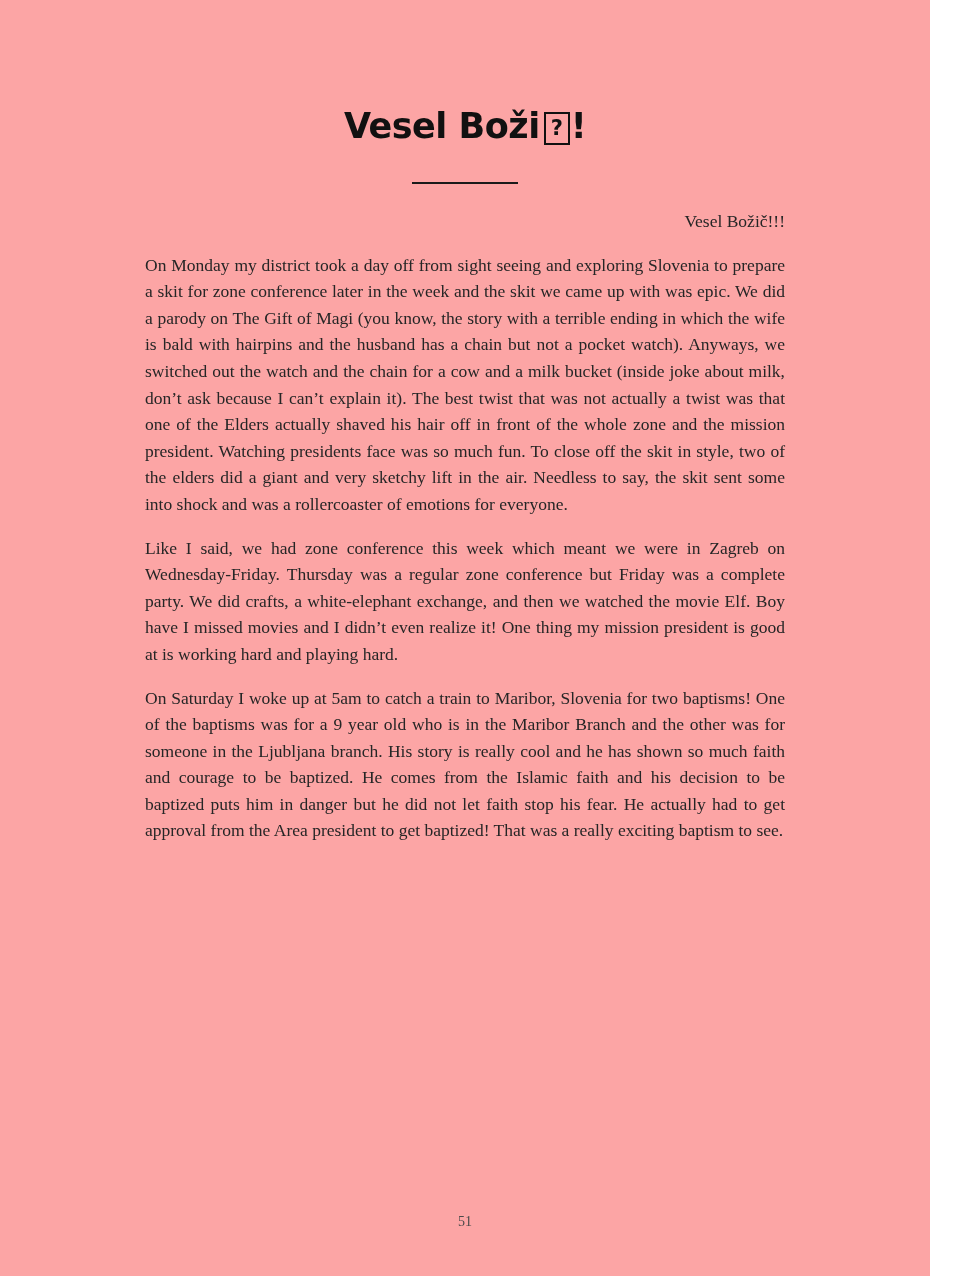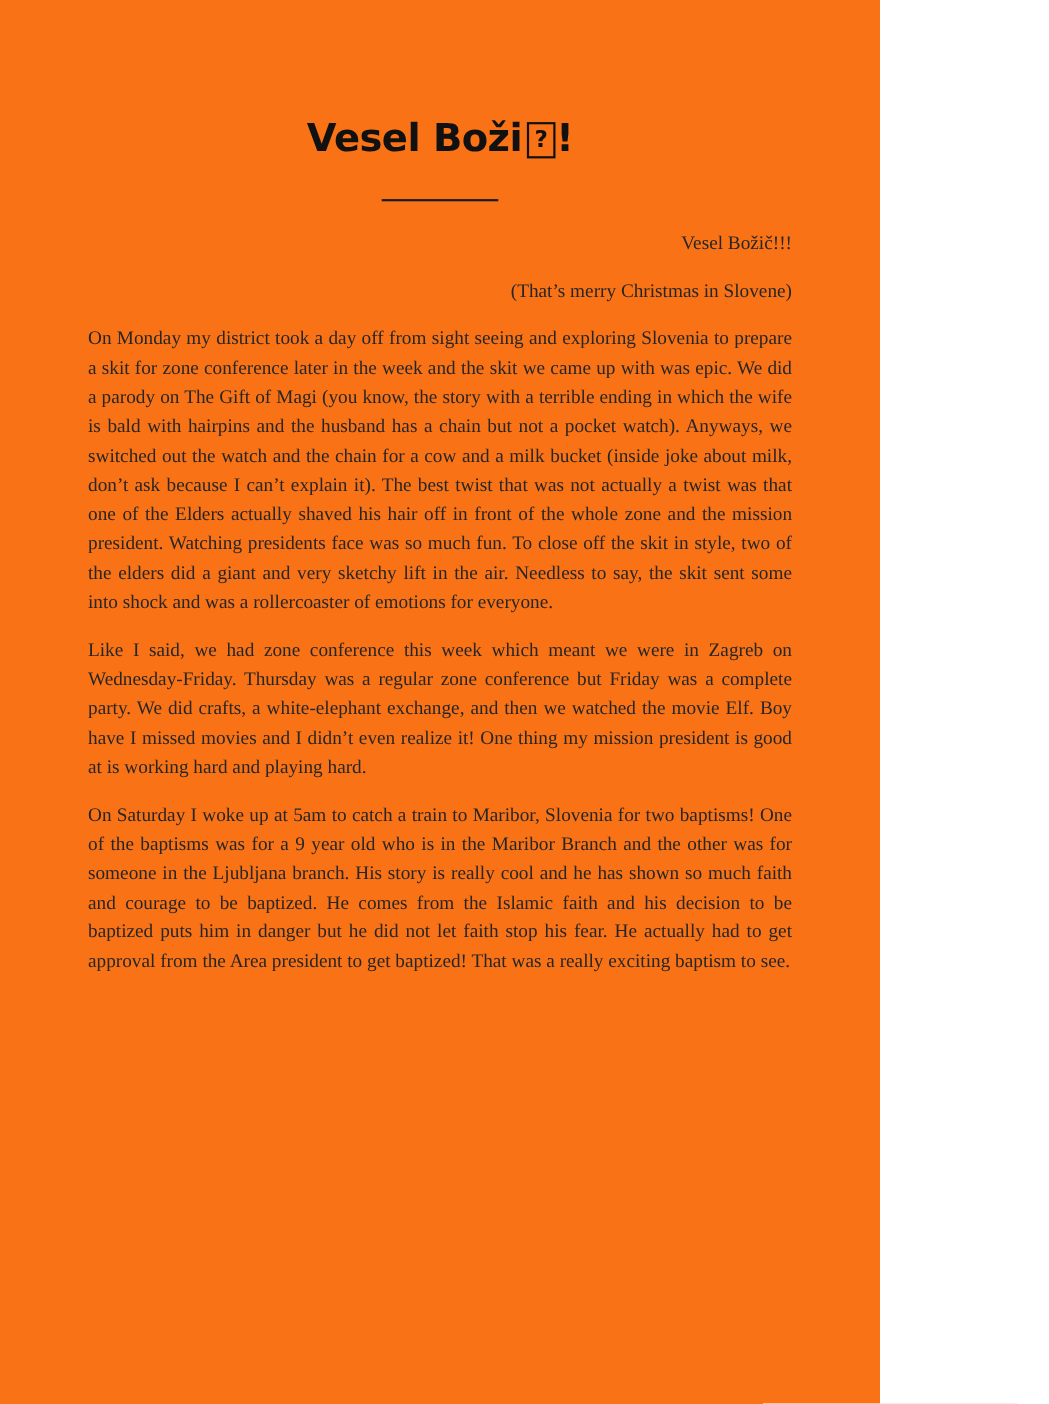--- a/index.html
+++ b/index.html
@@ -1,23 +1,23 @@
 <!DOCTYPE html>
 <html><head>
 <meta charset="utf-8">
 <style>
   * { box-sizing: border-box; margin: 0; padding: 0; }
   html, body { background: #ffffff; }
   body { width: 954px; font-family: "Liberation Serif", serif; }
 
   .page {
     position: relative;
-    width: 800px;
+    width: 930px;
     height: 1276px;
-    background: #f97316;
+    background: #fca5a5;
     overflow: hidden;
   }
 
   .title-block {
     padding-top: 106px;
     text-align: center;
   }
 
   h1.doc-title {
     font-family: "DejaVu Sans", sans-serif;
@@ -91,20 +91,20 @@
 
 <div class="page">
 
   <header class="title-block">
     <h1 class="doc-title"><span>Vesel Boži</span><span class="tofu">?</span><span>!</span></h1>
     <hr class="separator">
   </header>
 
   <article class="letter-body">
     <p class="short">Vesel Božič!!!</p>
-    <p class="short">(That’s merry Christmas in Slovene)</p>
     <p>On Monday my district took a day off from sight seeing and exploring Slovenia to prepare a skit for zone conference later in the week and the skit we came up with was epic. We did a parody on The Gift of Magi (you know, the story with a terrible ending in which the wife is bald with hairpins and the husband has a chain but not a pocket watch). Anyways, we switched out the watch and the chain for a cow and a milk bucket (inside joke about milk, don’t ask because I can’t explain it). The best twist that was not actually a twist was that one of the Elders actually shaved his hair off in front of the whole zone and the mission president. Watching presidents face was so much fun. To close off the skit in style, two of the elders did a giant and very sketchy lift in the air. Needless to say, the skit sent some into shock and was a rollercoaster of emotions for everyone.</p>
     <p>Like I said, we had zone conference this week which meant we were in Zagreb on Wednesday-Friday. Thursday was a regular zone conference but Friday was a complete party. We did crafts, a white-elephant exchange, and then we watched the movie Elf. Boy have I missed movies and I didn’t even realize it! One thing my mission president is good at is working hard and playing hard.</p>
     <p>On Saturday I woke up at 5am to catch a train to Maribor, Slovenia for two baptisms! One of the baptisms was for a 9 year old who is in the Maribor Branch and the other was for someone in the Ljubljana branch. His story is really cool and he has shown so much faith and courage to be baptized. He comes from the Islamic faith and his decision to be baptized puts him in danger but he did not let faith stop his fear. He actually had to get approval from the Area president to get baptized! That was a really exciting baptism to see.</p>
   </article>
 
+  <footer class="page-footer">51</footer>
 
 </div>
 
 </body></html>

